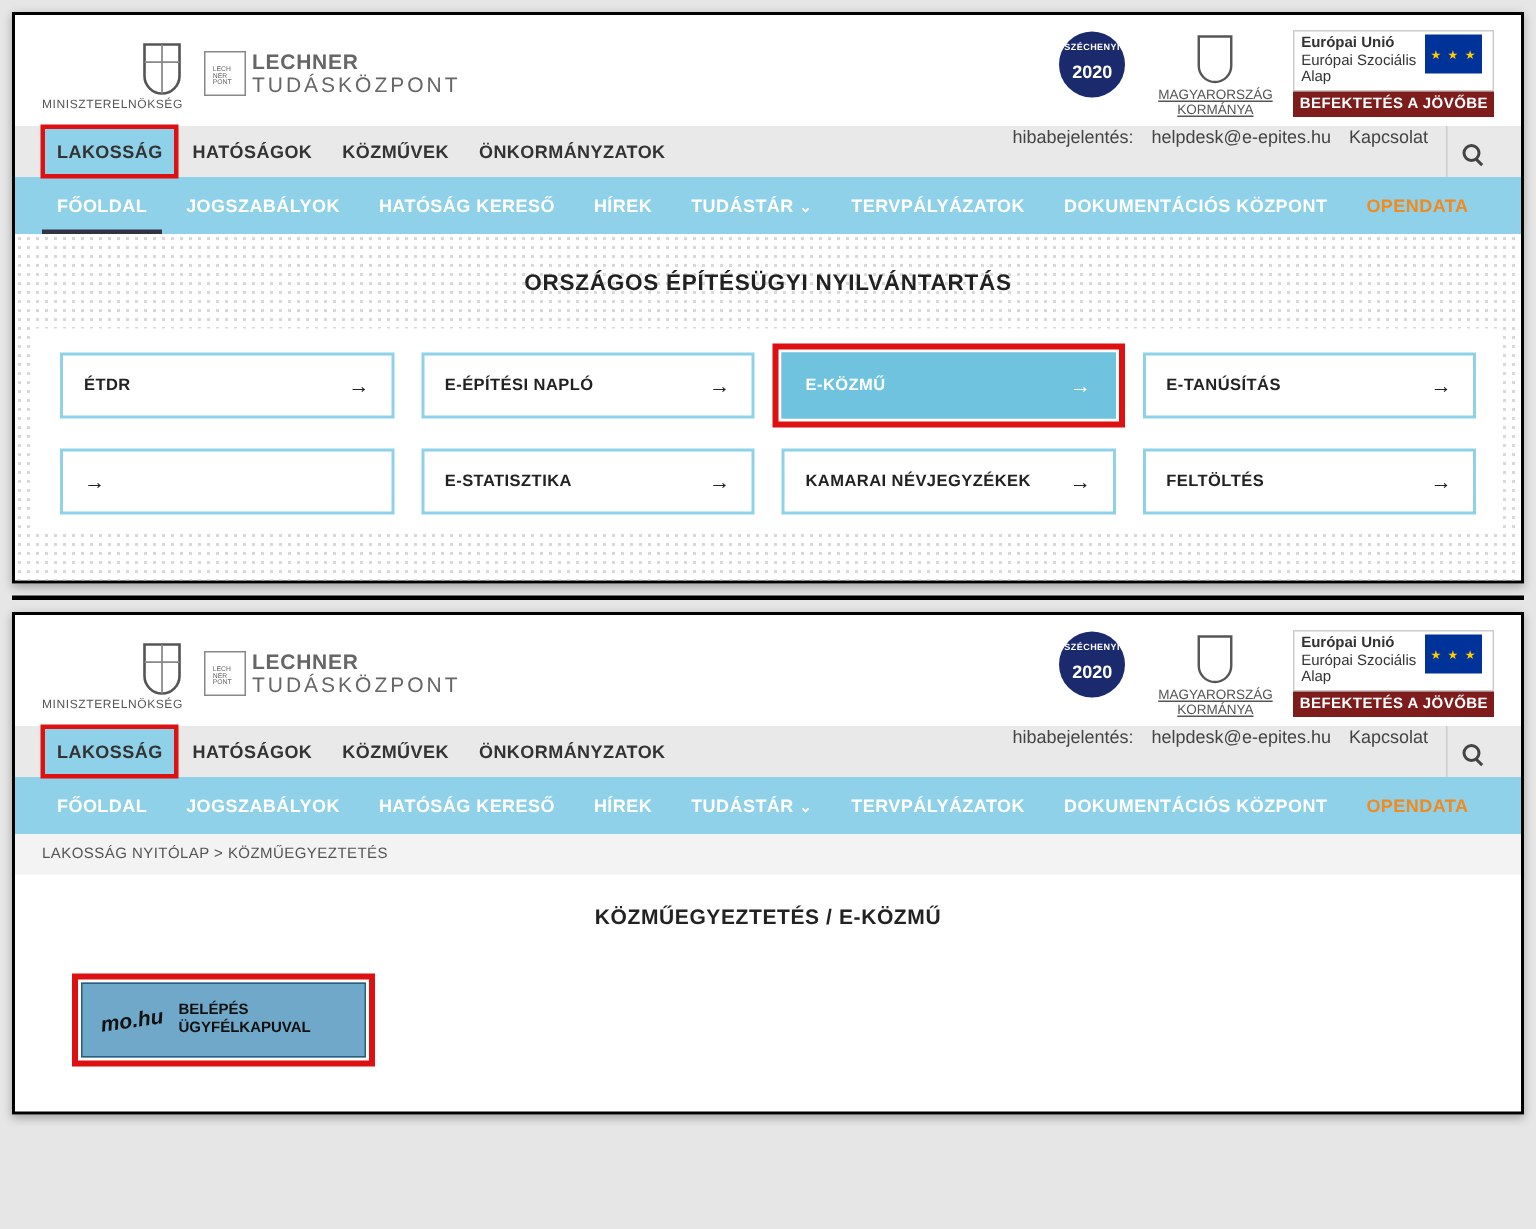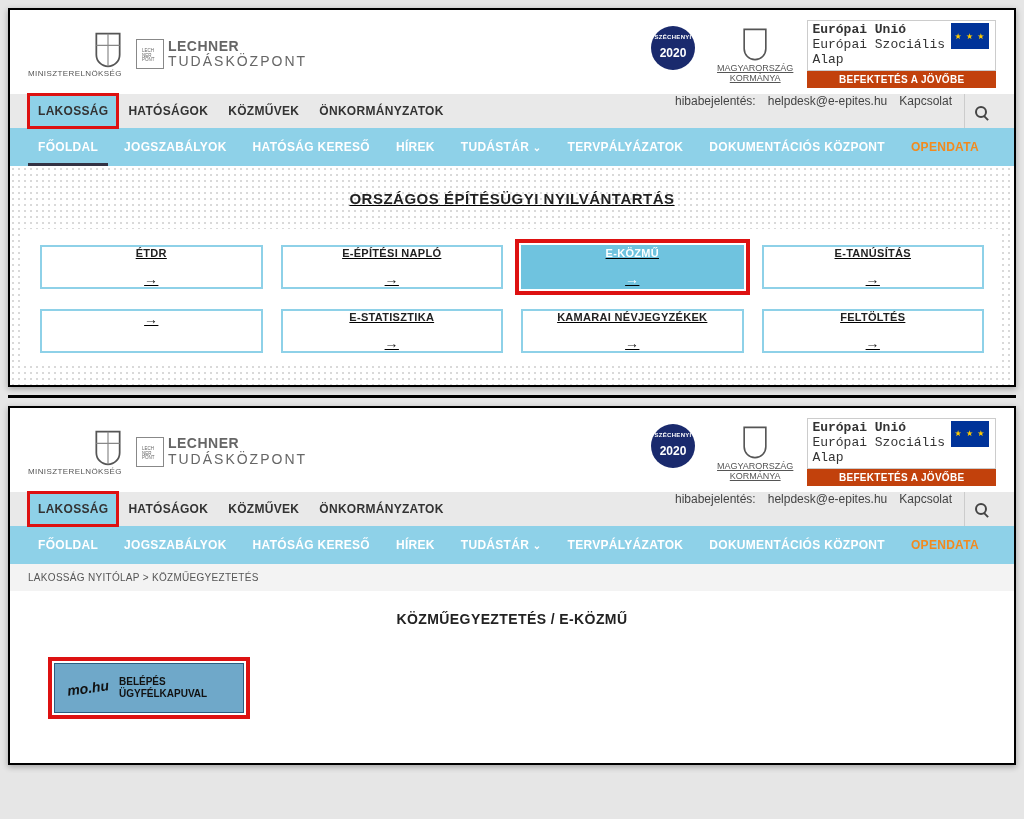--- a/index.html
+++ b/index.html
@@ -26,59 +26,59 @@
   .pin { width:44px; height:44px; border-radius:50%; background:#1a2a6d; position:relative; }
   .pin::after{ content:""; position:absolute; bottom:-8px; left:50%; transform:translateX(-50%); border:8px solid transparent; border-top-color:#1a2a6d;}
   .pin span{ position:absolute; color:#fff; font-size:12px; font-weight:700; width:100%; text-align:center; top:20px;}
   .pin .small{ font-size:6px; top:8px; letter-spacing:.3px;}
 
   .mo-korm { display:flex; flex-direction:column; align-items:center; font-size:9px; color:#555;text-decoration:underline; }
   .mo-korm .cr { width:26px; height:36px; margin-bottom:2px;}
 
   .eu-block { display:flex; flex-direction:column; }
   .eu-top { display:flex; align-items:flex-start; gap:6px; border:1px solid #ccc; padding:2px 6px 2px 4px;}
-  .eu-top .txt{ font-size:13px; color:#333; line-height:1.15;font-family:Liberation Mono, monospace;}
+  .eu-top .txt{ font-size:10px; color:#333; line-height:1.15;}
   .eu-top .txt b{ font-weight:700;}
   .eu-flag { width:38px; height:26px; background:#003399; display:flex; align-items:center; justify-content:center; color:#ffcc00; font-size:8px; letter-spacing:1px;}
-  .eu-banner { background:#c2410c; color:#fff; font-size:10px; font-weight:700; text-align:center; padding:3px 4px; letter-spacing:.3px;}
+  .eu-banner { background:#7f1d1d; color:#fff; font-size:10px; font-weight:700; text-align:center; padding:3px 4px; letter-spacing:.3px;}
 
   
   .topnav { background:#e9e9e9; display:flex; align-items:center; padding:0 18px; font-size:12px; color:#333; }
   .topnav .tab { padding:10px 10px; font-weight:700; letter-spacing:.3px; cursor:pointer;}
   .topnav .tab.active { background:#8ed1e8; }
   .topnav .red-outline { outline:3px solid #d11; outline-offset:-2px; }
   .topnav .right { margin-left:auto; display:flex; gap:12px;}
   .topnav .right span{ font-size:12px; color:#444;}
   .topnav .right .mail{ color:#444;}
   .topnav .searchbtn{ width:32px; text-align:center; padding:10px 0; border-left:1px solid #ccc; cursor:pointer;}
 
   
   .subnav { background:#8ed1e8; display:flex; align-items:center; gap:6px; padding:0 18px; }
   .subnav .snitem{ color:#fff; font-weight:700; font-size:12px; padding:12px 10px; letter-spacing:.3px; cursor:pointer; }
   .subnav .snitem.active{ border-bottom:3px solid #334; padding-bottom:9px;}
   .subnav .snitem.orange{ color:#f28a1e; }
   .subnav .chev{ font-size:10px; }
 
   
-  .dotted { background-image: radial-gradient(#d9d9d9 1px, transparent 1px); background-size:6px 6px; background-position:0 0; padding:18px 12px 20px;text-decoration:underline;}
+  .dotted { background-image: radial-gradient(#d9d9d9 1px, transparent 1px); background-size:6px 6px; background-position:0 0; padding:18px 12px 32px;}
   .page-title { text-align:center; font-weight:700; letter-spacing:.5px; font-size:15px; color:#222; margin:6px 0 22px;}
 
   
   .grid-wrap{ background:#fff; padding:16px 18px 12px;}
   .grid { display:grid; grid-template-columns:repeat(4, 1fr); gap:20px 18px;}
-  .tile { border:2px solid #8ed1e8; background:#fff; height:44px; display:flex; align-items:center; justify-content:space-between; padding:0 14px; font-weight:700; font-size:11px; letter-spacing:.3px; color:#222; cursor:pointer;flex-direction:column;}
+  .tile { border:2px solid #8ed1e8; background:#fff; height:44px; display:flex; align-items:center; justify-content:space-between; padding:0 14px; font-weight:700; font-size:11px; letter-spacing:.3px; color:#222; cursor:pointer;}
   .tile .arrow{ font-size:14px; font-weight:700;}
   .tile.sel { background:#6fc3df; color:#fff; border-color:#6fc3df;}
   .tile.red-outline{ outline:4px solid #d11; outline-offset:2px;}
 
   
   .breadcrumb{ background:#f3f3f3; font-size:10px; color:#555; padding:8px 18px; letter-spacing:.3px;}
 
   
-  .lower-body{ padding:20px 44px 50px;}
+  .lower-body{ padding:20px 44px 36px;}
   .lower-title{ text-align:center; font-weight:700; font-size:14px; letter-spacing:.4px; margin-bottom:36px; color:#222;}
   .lower-row{ display:flex; align-items:center; gap:26px;}
   .login-btn{ background:#6fa8c9; border:1px solid #2a5d80; outline:4px solid #d11; outline-offset:2px; width:190px; height:50px; display:flex; align-items:center; gap:10px; padding:0 12px; cursor:pointer;}
   .login-btn .glyph{ font-style:italic; font-weight:900; font-size:14px; color:#111; transform:rotate(-8deg);}
   .login-btn .txt{ font-size:10px; font-weight:700; line-height:1.2; color:#111; }
   .lower-desc{ font-size:12px; color:#222; }
 
   .mag-icon{ display:inline-block; width:12px;height:12px;border:2px solid #444;border-radius:50%; position:relative; vertical-align:middle;}
   .mag-icon::after{content:"";position:absolute;width:6px;height:2px;background:#444; bottom:-3px; right:-4px; transform:rotate(45deg);}
 </style>

